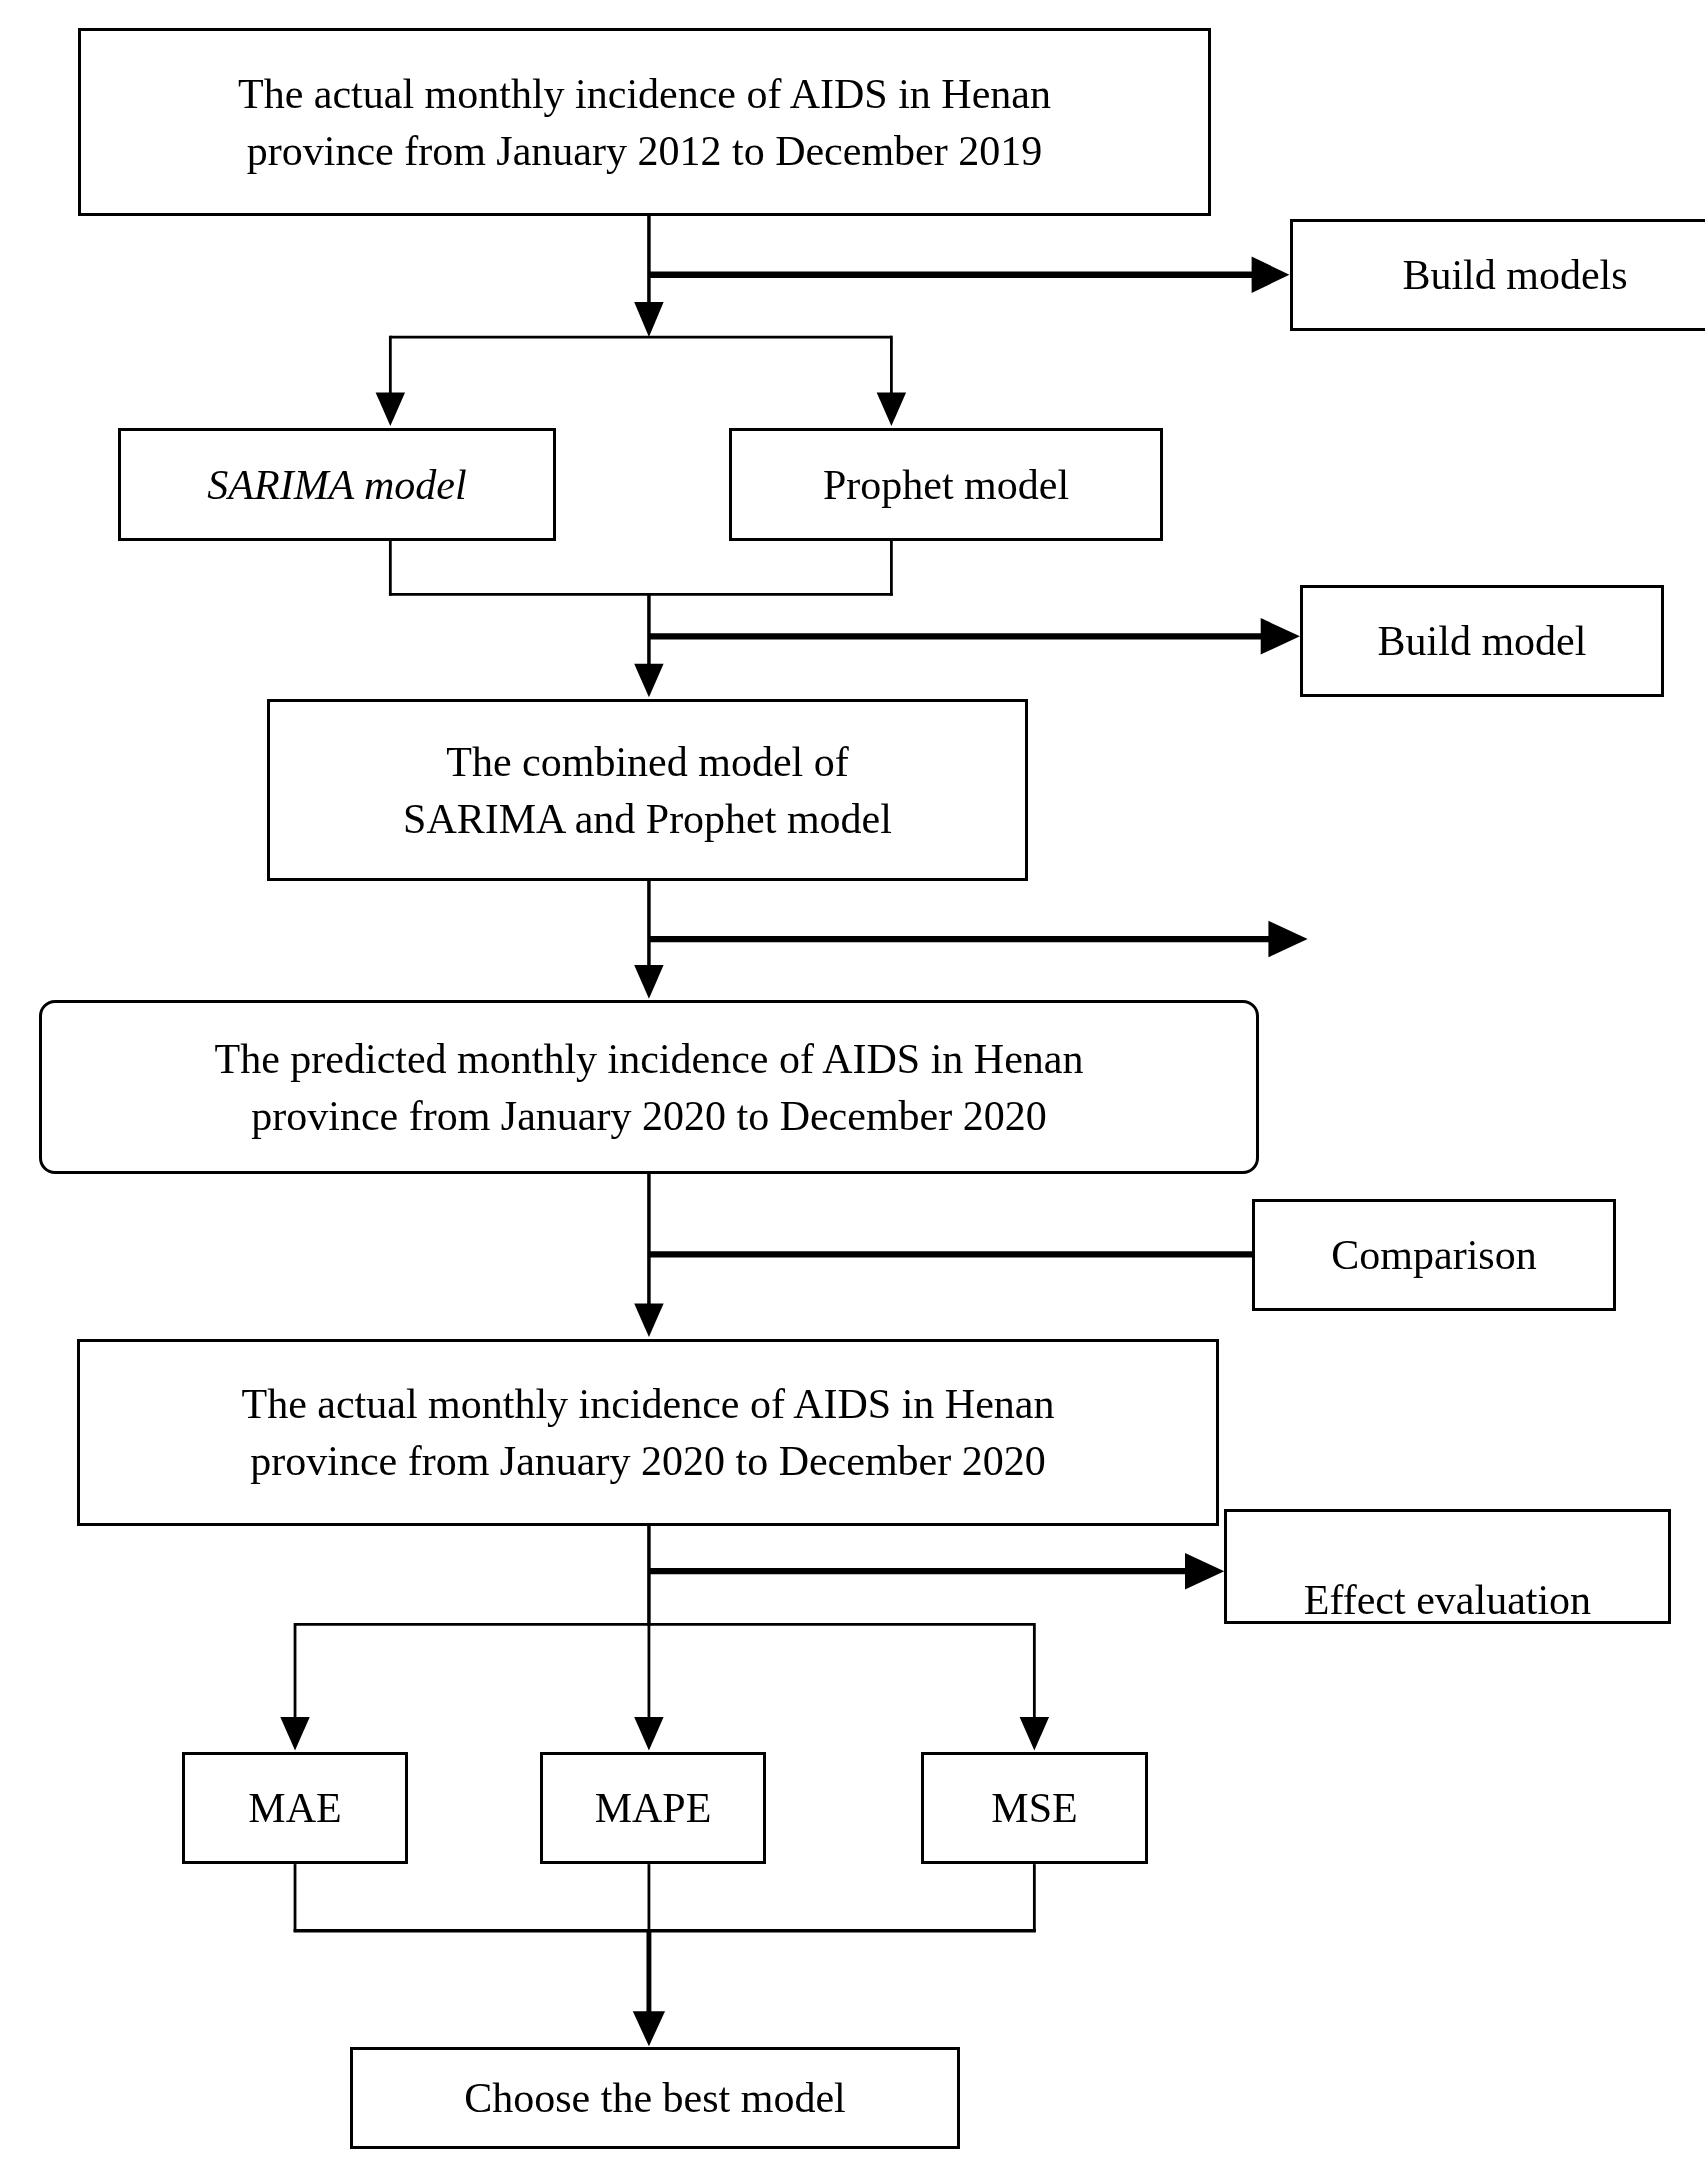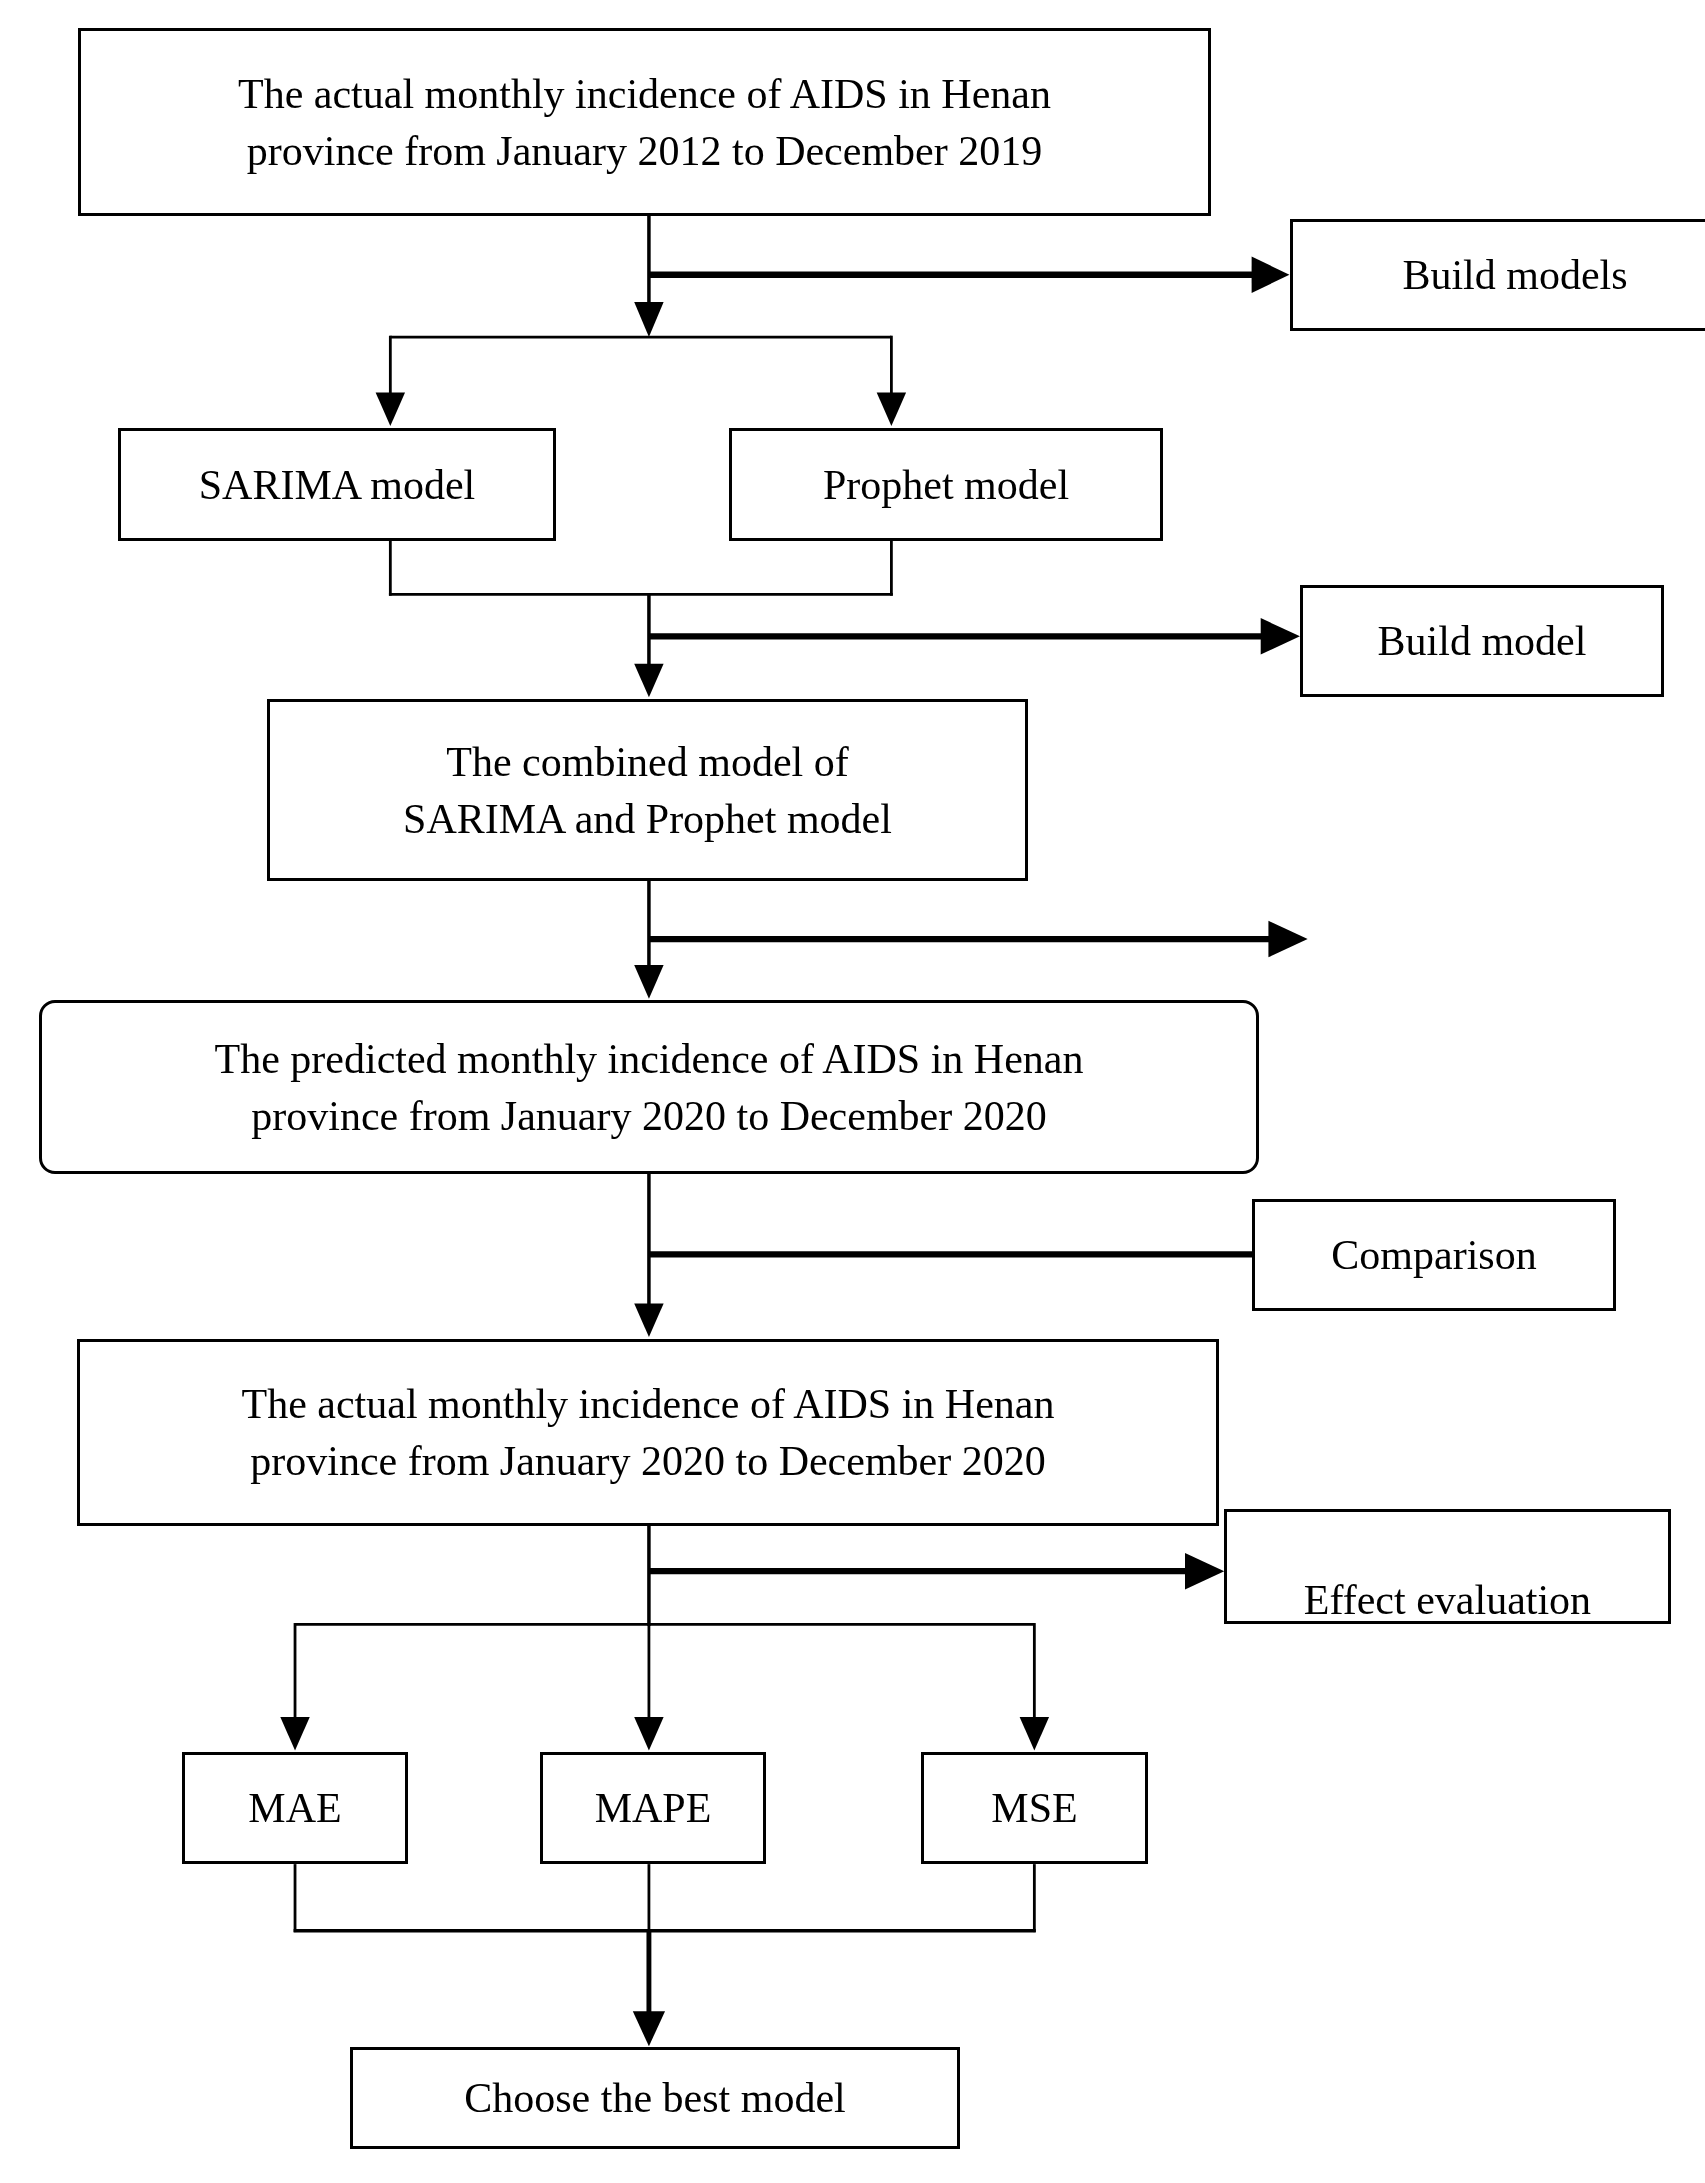--- a/index.html
+++ b/index.html
@@ -39,21 +39,21 @@
     align-items: center;
     justify-content: center;
     text-align: center;
     row-gap: 15px;
     font-size: 42px;
     line-height: 1;
     white-space: nowrap;
   }
   
   #n-actual-2012   { left: 78px;  top: 28px;   width: 1133px; height: 188px; }
-  #n-sarima        { left: 118px;  top: 428px;  width: 438px;  height: 113px; }
+  #n-sarima        { left: 118px;  top: 428px;  width: 438px;  height: 113px; font-style: italic; }
   #n-prophet       { left: 729px; top: 428px;  width: 434px;  height: 113px; }
   #n-combined      { left: 267px;  top: 699px;  width: 761px; height: 182px; }
   #n-predicted     { left: 39px;   top: 1000px; width: 1220px; height: 174px; border-radius: 16px; }
   #n-actual-2020   { left: 77px;  top: 1339px; width: 1142px; height: 187px; }
   #n-mae           { left: 182px;  top: 1752px; width: 226px;  height: 112px; }
   #n-mape          { left: 540px;  top: 1752px; width: 226px;  height: 112px; }
   #n-mse           { left: 921px; top: 1752px; width: 227px;  height: 112px; }
   #n-choose        { left: 350px;  top: 2047px; width: 610px;  height: 102px; }
   
   #n-build-models  { left: 1290px; top: 219px;  width: 436px;  height: 112px; padding-left: 14px; }

